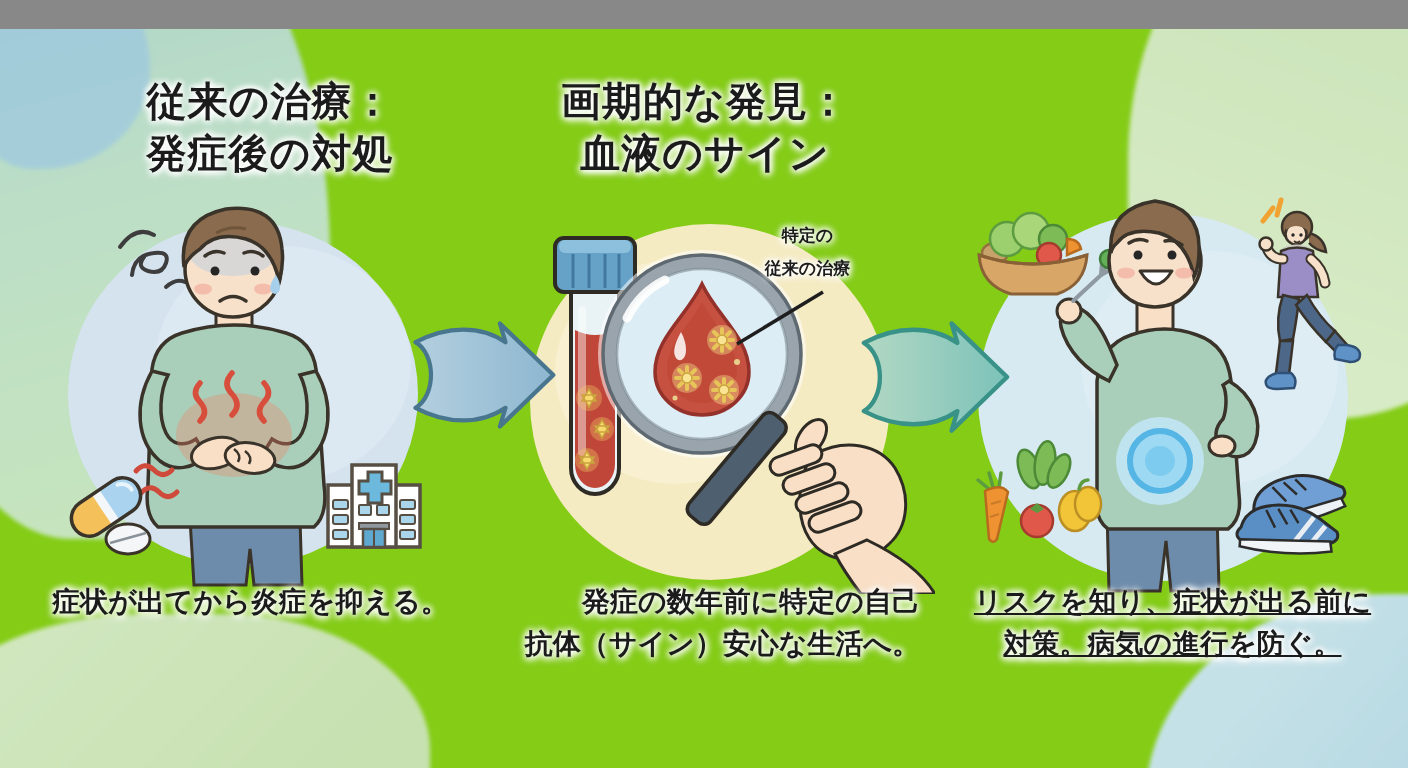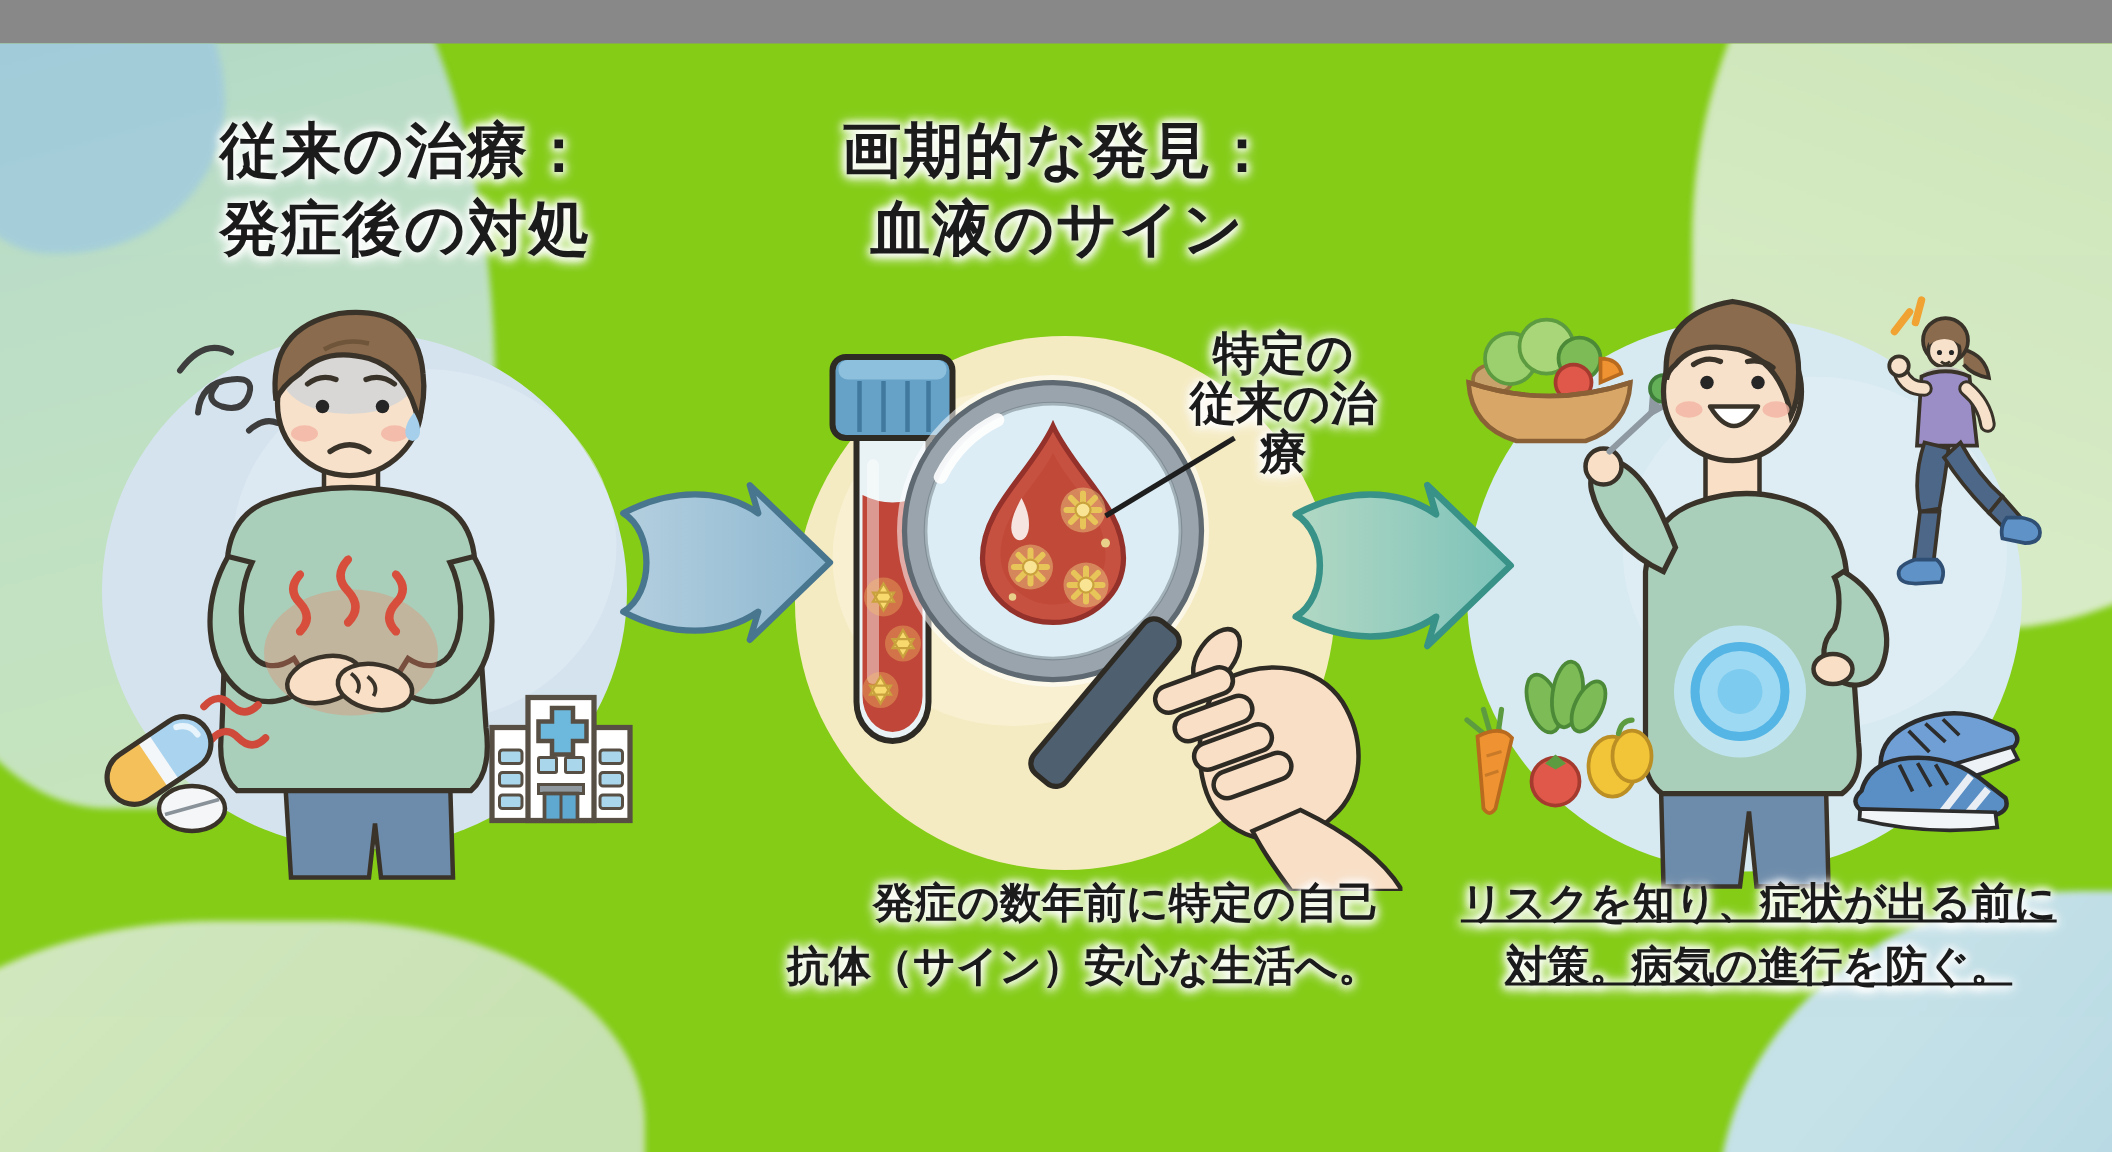--- a/index.html
+++ b/index.html
@@ -28,21 +28,21 @@
     text-shadow:0 0 6px #fff,0 0 6px #fff,0 0 10px #fff,0 2px 8px #fff;}
   .title{font-size:40px;line-height:52px;letter-spacing:1px;top:46px;}
   .title-left{left:40px;width:460px;}
   .title-mid{left:495px;width:420px;}
   .title-right{left:955px;width:420px;}
   .caption{font-size:28px;line-height:42px;top:552px;}
   .caption-left{left:28px;width:445px;}
   .caption-mid{left:490px;width:430px;text-align:right;}
   .caption-right{left:950px;width:445px;text-decoration:underline;}
   .conclusion{font-size:37px;line-height:50px;top:648px;left:975px;width:410px;}
-  .annotation{font-size:31px;line-height:33px;top:190px;left:788px;width:135px;z-index:5;}
+  .annotation{font-size:17px;line-height:33px;top:190px;left:740px;width:135px;z-index:5;}
   .tline{display:block;}
 </style>
 </head>
 <body>
 
 <div id="stage">
 
   <div class="wash wash-tl"></div>
   <div class="wash wash-tl2"></div>
   <div class="wash wash-bl"></div>
@@ -330,20 +330,21 @@
     <span class="tline">画期的な発見：</span>
     <span class="tline">血液のサイン</span>
   </div>
 
   <div class="txt annotation">
     <span class="tline">特定の</span>
     <span class="tline">従来の治療</span>
   </div>
 
   <div class="txt caption caption-left">
+    <span class="tline">症状が出てから炎症を抑える。</span>
   </div>
   <div class="txt caption caption-mid">
     <span class="tline">発症の数年前に特定の自己</span>
     <span class="tline">抗体（サイン）安心な生活へ。</span>
   </div>
   <div class="txt caption caption-right">
     <span class="tline">リスクを知り、症状が出る前に</span>
     <span class="tline">対策。病気の進行を防ぐ。</span>
   </div>
 

